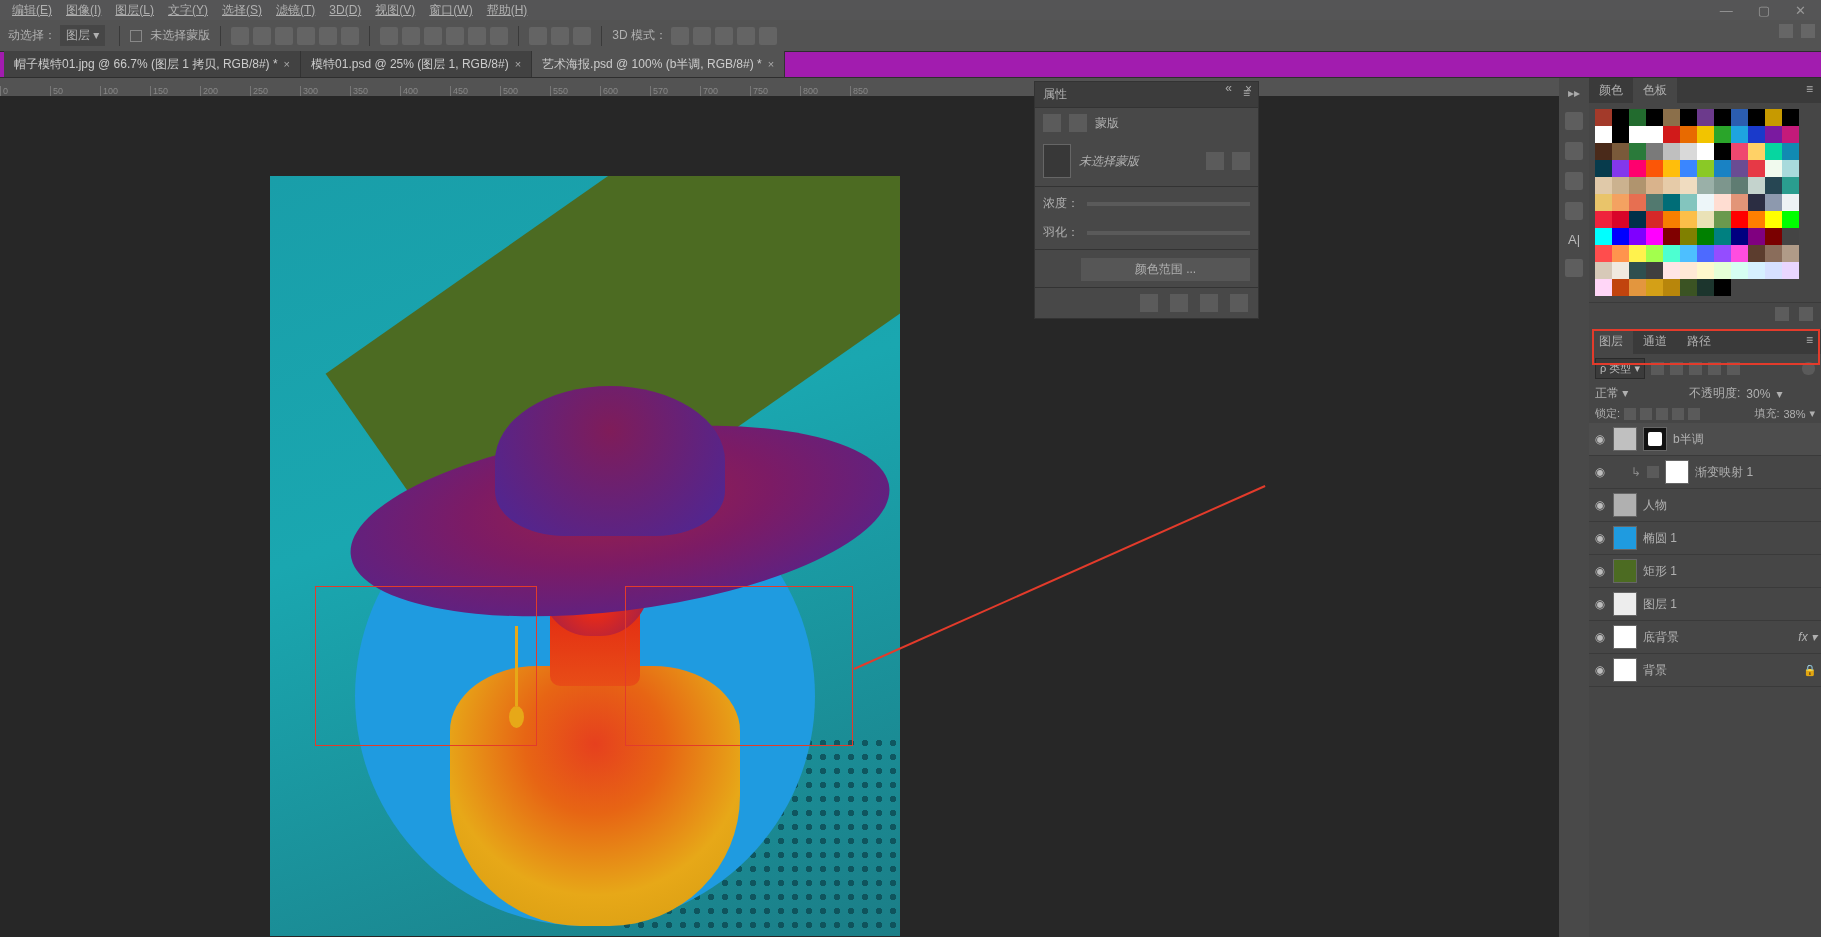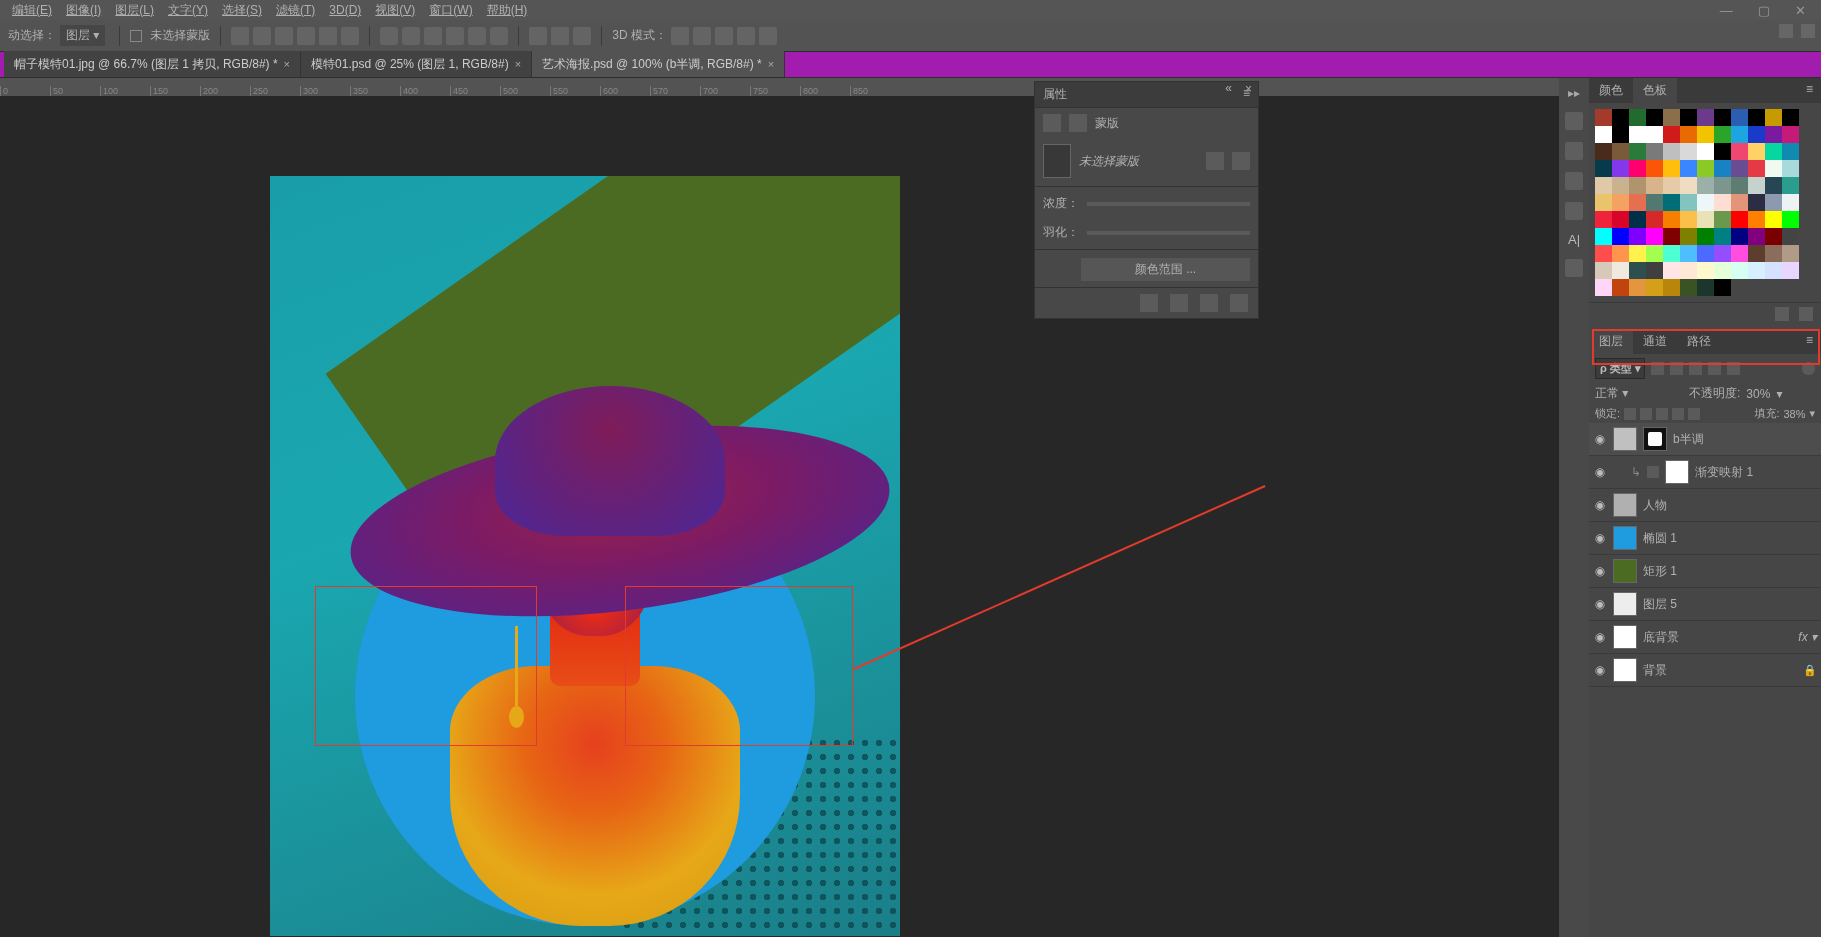--- a/index.html
+++ b/index.html
@@ -194,21 +194,21 @@
 .sw { width:17px; height:17px; }
 .swatch-foot { display:flex; justify-content:flex-end; gap:10px; padding:4px 8px; border-top:1px solid #3a3a3a;}
 .swatch-foot .ic{width:14px;height:14px;background:#5c5c5c;}
 
 .layer-tabs { display:flex; background:#3a3a3a; margin-top:4px;}
 .layer-tabs .t { padding:4px 10px;}
 .layer-tabs .t.active{background:#464646;}
 .layer-tabs .menu{margin-left:auto;padding:4px 8px;}
 .layer-toolbar { display:flex; align-items:center; gap:6px; padding:4px 6px;}
 .layer-toolbar select, .layer-toolbar .dd {
-  background:#3b3b3b; color:#bbb; border:1px solid #2a2a2a; font-size:11px; padding:2px 4px;font-weight:bold;
+  background:#3b3b3b; color:#bbb; border:1px solid #2a2a2a; font-size:11px; padding:2px 4px;
 }
 .layer-toolbar .li { width:13px; height:13px; background:#5a5a5a;}
 .layer-opts { display:flex; align-items:center; padding:2px 6px; gap:6px;}
 .layer-lock { display:flex; align-items:center; padding:2px 6px; gap:4px; font-size:11px;}
 .layer-lock .li{width:12px;height:12px;background:#5a5a5a;}
 
 .layer-list { flex:1; overflow:auto;}
 .layer-item {
   display:flex; align-items:center; padding:4px 4px; gap:6px;
   border-bottom:1px solid #3a3a3a;
@@ -589,21 +589,21 @@
           <div class="name">椭圆 1</div>
         </div>
         <div class="layer-item">
           <div class="eye">◉</div>
           <div class="thumb" style="background: rgb(76, 107, 34);"></div>
           <div class="name">矩形 1</div>
         </div>
         <div class="layer-item">
           <div class="eye">◉</div>
           <div class="thumb" style="background: rgb(237, 237, 237);"></div>
-          <div class="name">图层 5</div>
+          <div class="name">图层 1</div>
         </div>
         <div class="layer-item">
           <div class="eye">◉</div>
           <div class="thumb" style="background: rgb(255, 255, 255);"></div>
           <div class="name">底背景</div>
           <span style="font-style: italic;">fx ▾</span>
         </div>
         <div class="layer-item">
           <div class="eye">◉</div>
           <div class="thumb" style="background: rgb(255, 255, 255);"></div>

